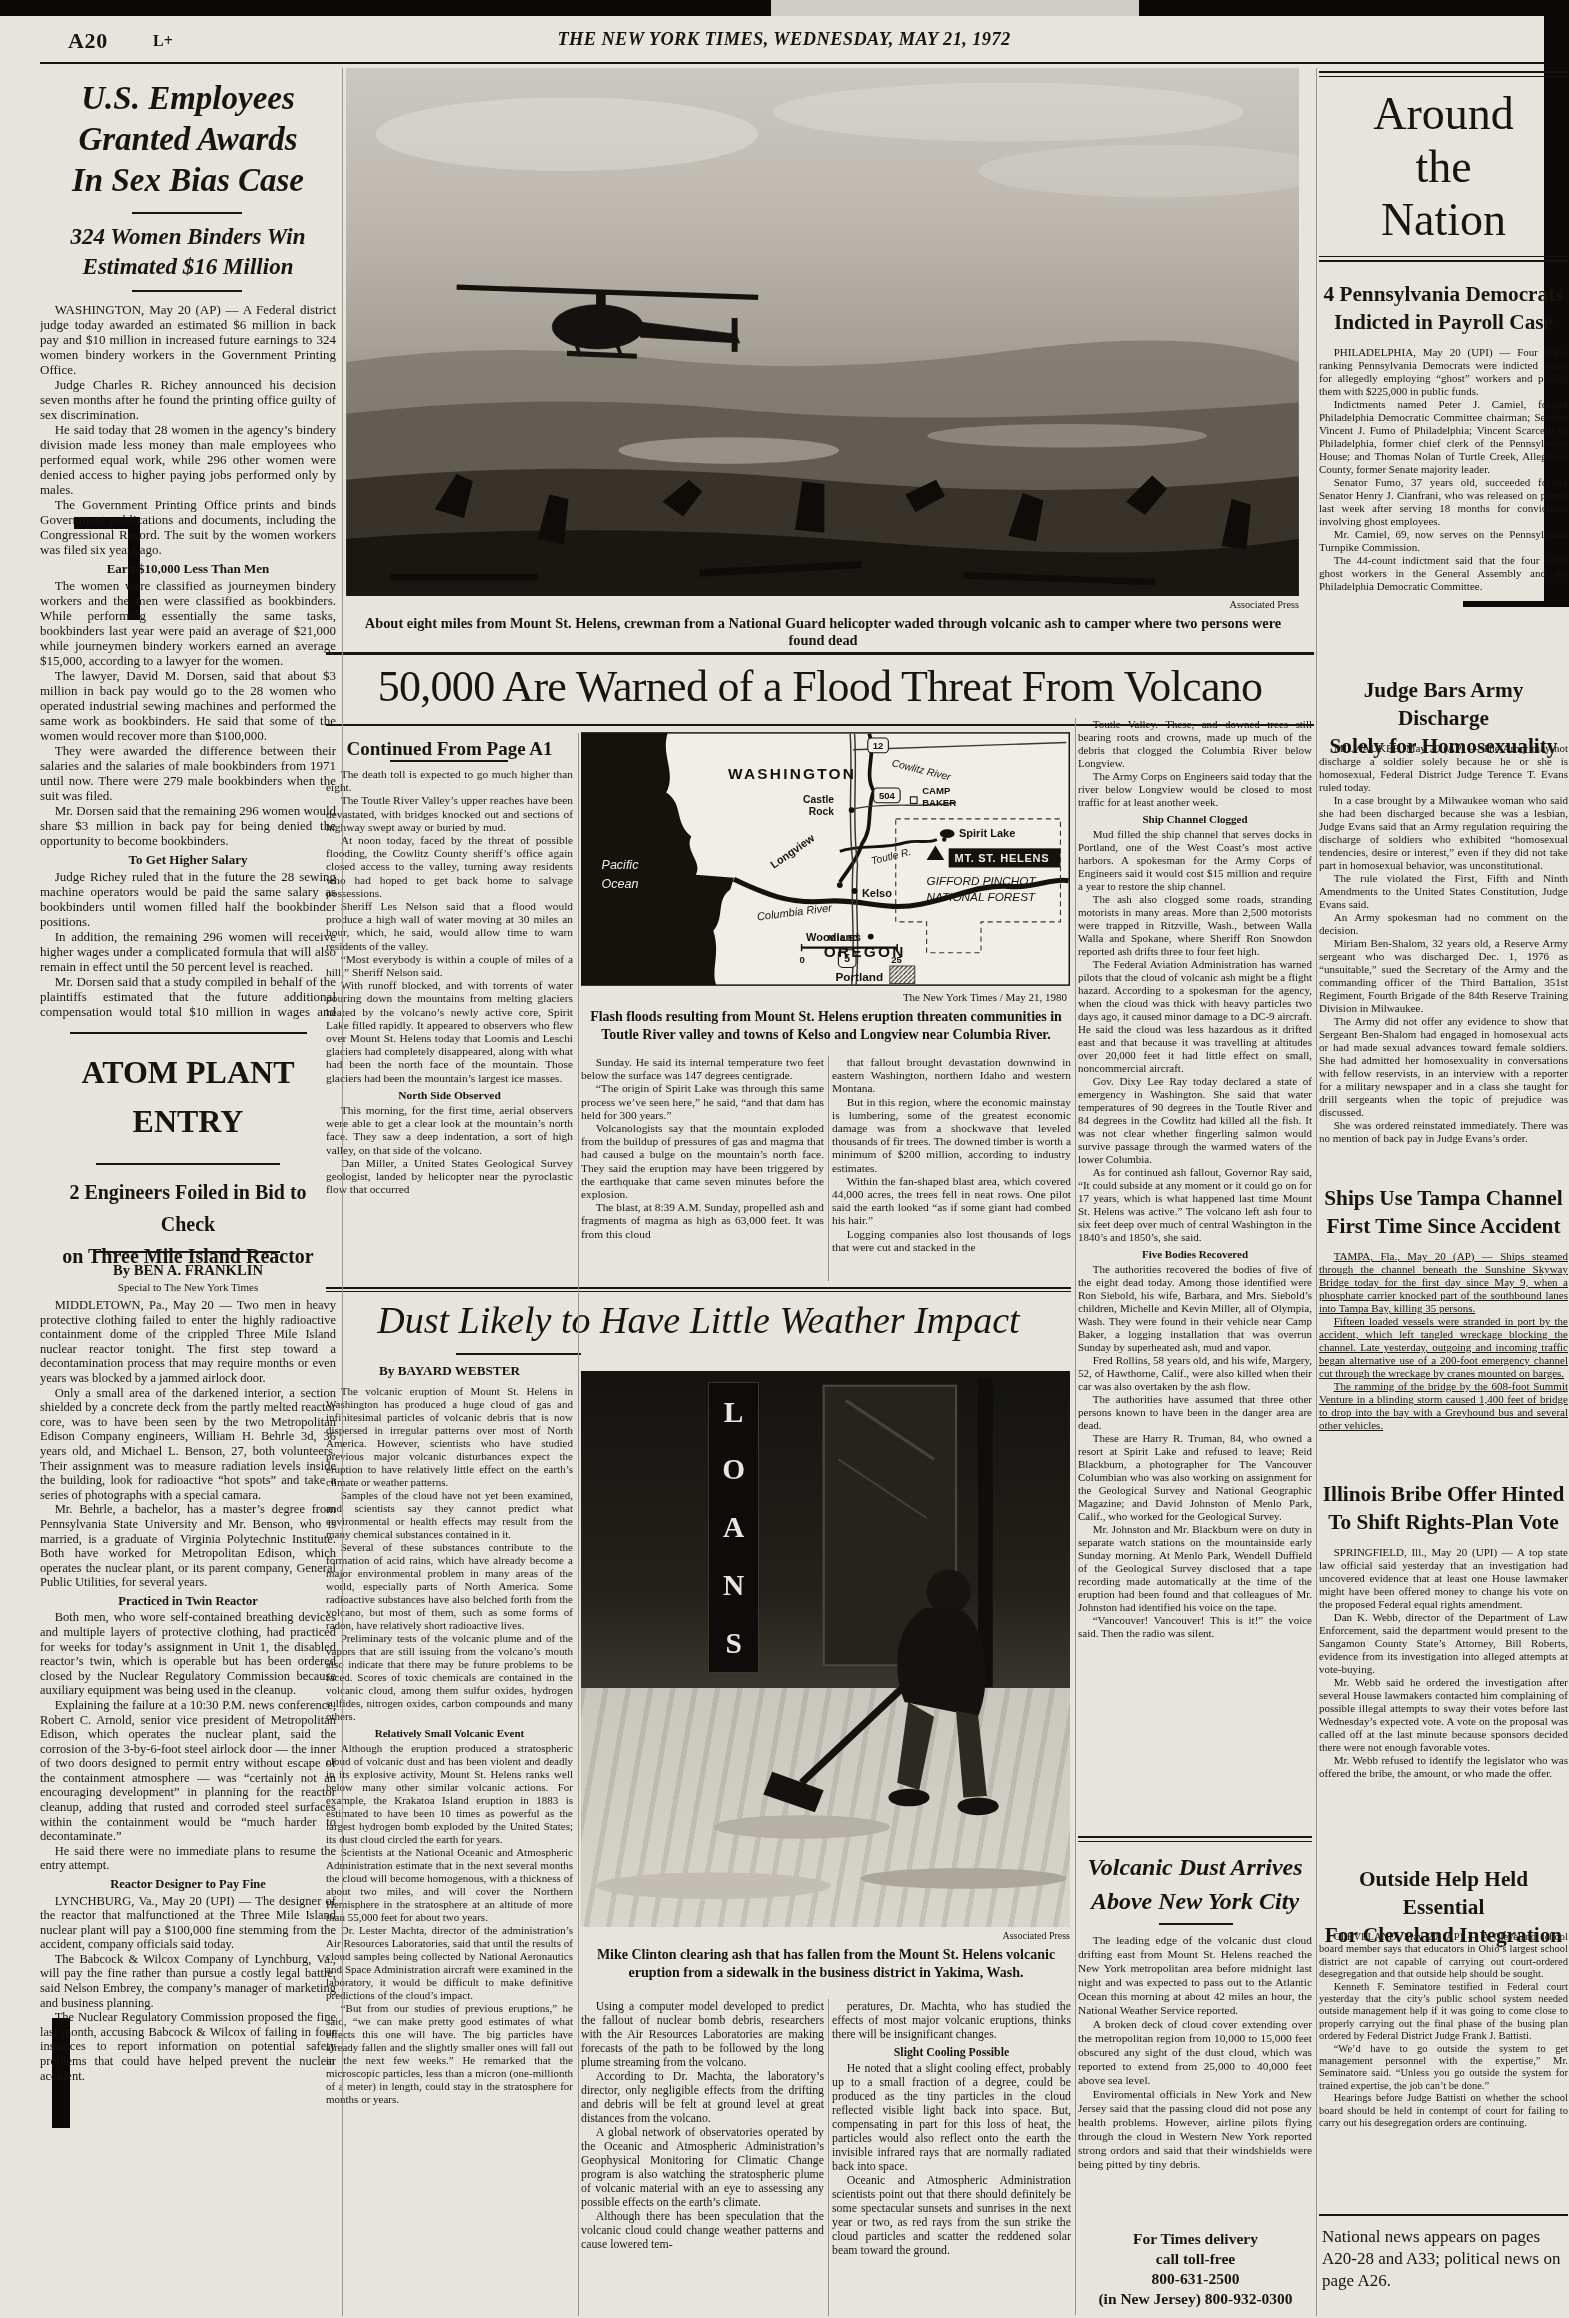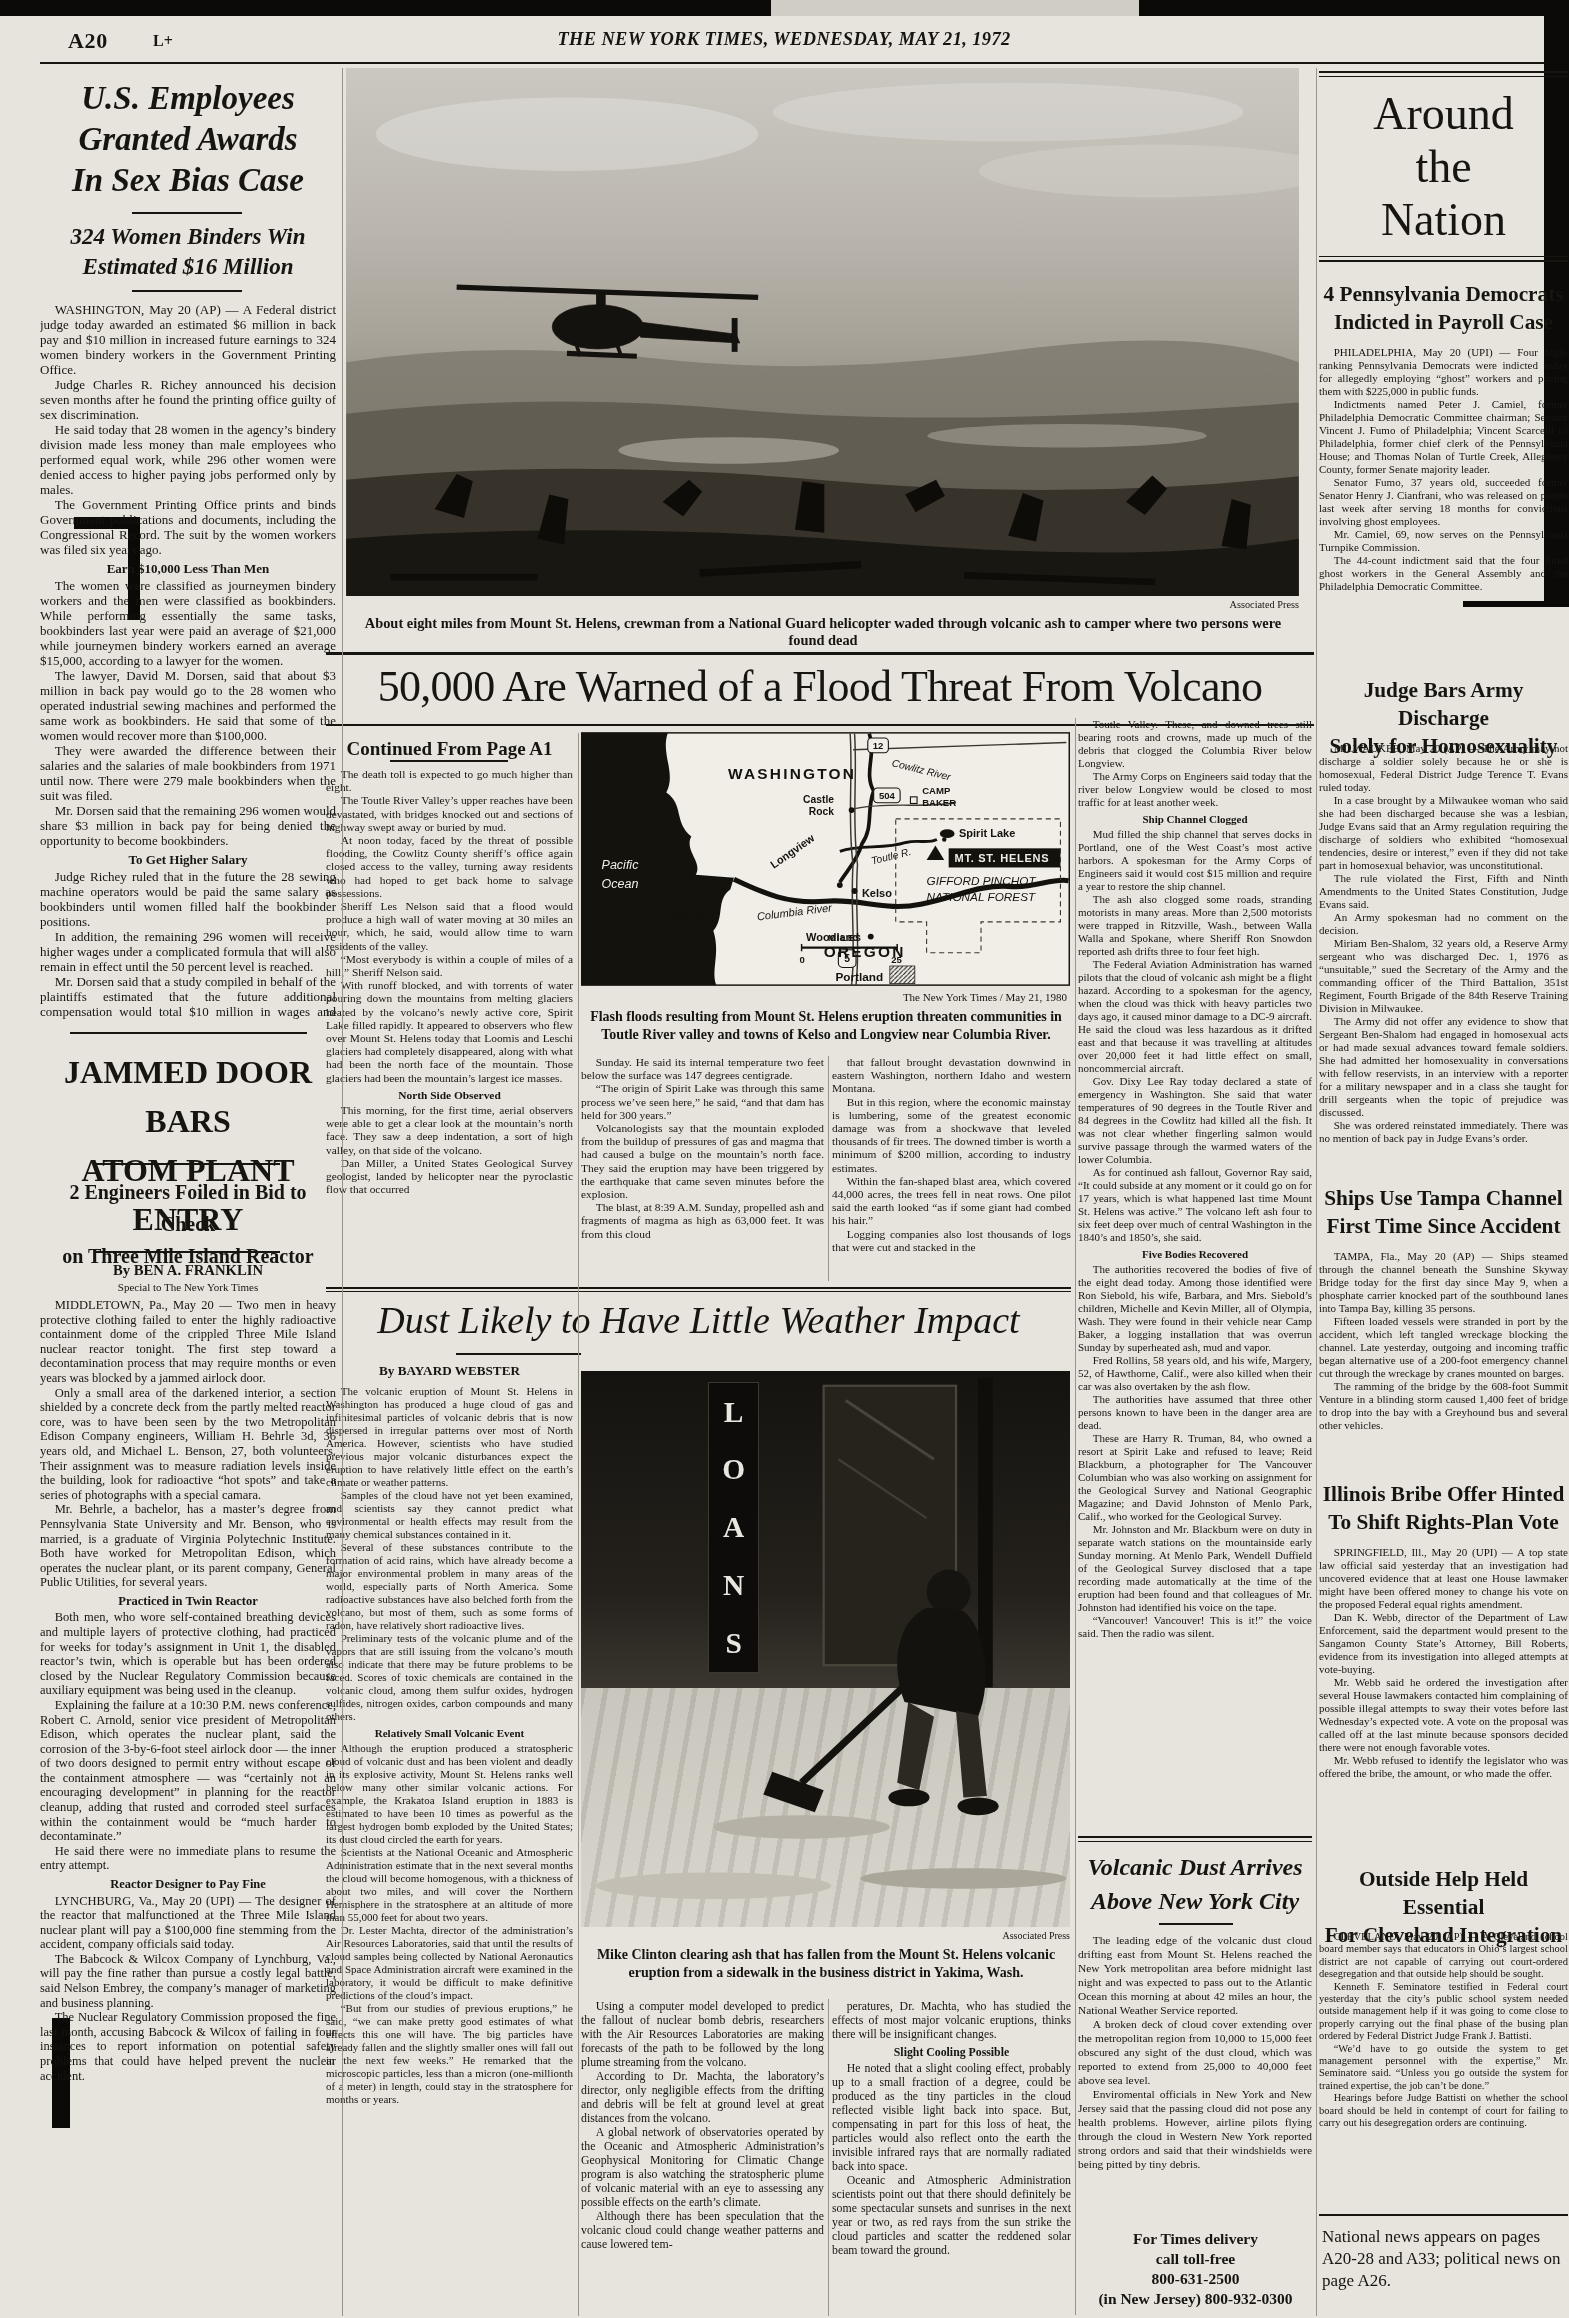--- a/index.html
+++ b/index.html
@@ -88,21 +88,20 @@
     <p>They were awarded the difference between their salaries and the salaries of male bookbinders from 1971 until now. There were 279 male bookbinders when the suit was filed.</p>
     <p>Mr. Dorsen said that the remaining 296 women would share $3 million in back pay for being denied the opportunity to become bookbinders.</p>
     <h4>To Get Higher Salary</h4>
     <p>Judge Richey ruled that in the future the 28 sewing machine operators would be paid the same salary as bookbinders until women filled half the bookbinder positions.</p>
     <p>In addition, the remaining 296 women will receive higher wages under a complicated formula that will also remain in effect until the 50 percent level is reached.</p>
     <p>Mr. Dorsen said that a study compiled in behalf of the plaintiffs estimated that the future additional compensation would total $10 million in wages and benefits.</p>
   </div>
 
 <div class="abs rule" style="left:70px;top:1032px;width:237px;height:1.5px;"></div>
 <div class="abs hl-caps" style="left:40px;top:1048px;width:296px;font-size:32px;line-height:49px;">
-    <div>JAMMED DOOR BARS</div>
     <div>ATOM PLANT ENTRY</div>
   </div>
 <div class="abs rule" style="left:96px;top:1163px;width:184px;height:1.5px;"></div>
 <div class="abs deck" style="left:40px;top:1176px;width:296px;font-size:20px;line-height:32px;">
     <div>2 Engineers Foiled in Bid to Check</div>
     <div>on Three Mile Island Reactor</div>
   </div>
 <div class="abs rule" style="left:96px;top:1251px;width:184px;height:1.5px;"></div>
 <div class="abs byline" style="left:40px;top:1262px;width:296px;font-size:14.7px;">By BEN A. FRANKLIN</div>
 <div class="abs byline2" style="left:40px;top:1281px;width:296px;">Special to The New York Times</div>
@@ -403,21 +402,21 @@
     <p>An Army spokesman had no comment on the decision.</p>
     <p>Miriam Ben-Shalom, 32 years old, a Reserve Army sergeant who was discharged Dec. 1, 1976 as “unsuitable,” sued the Secretary of the Army and the commanding officer of the Third Battalion, 351st Regiment, Fourth Brigade of the 84th Reserve Training Division in Milwaukee.</p>
     <p>The Army did not offer any evidence to show that Sergeant Ben-Shalom had engaged in homosexual acts or had made sexual advances toward female soldiers. She had admitted her homosexuality in conversations with fellow reservists, in an interview with a reporter for a military newspaper and in a class she taught for drill sergeants when the topic of prejudice was discussed.</p>
     <p>She was ordered reinstated immediately. There was no mention of back pay in Judge Evans’s order.</p>
   </div>
 
 <div class="abs nation-head" style="left:1319px;top:1184px;width:249px;font-size:21.3px;line-height:28px;">
     <div>Ships Use Tampa Channel</div>
     <div>First Time Since Accident</div>
   </div>
-<div class="abs bcol ncol" style="left:1319px;top:1250px;width:249px;height:222px;">
+<div class="abs bcol ncol" style="left:1319px;top:1250px;width:249px;height:222px;text-decoration:underline;">
     <p>TAMPA, Fla., May 20 (AP) — Ships steamed through the channel beneath the Sunshine Skyway Bridge today for the first day since May 9, when a phosphate carrier knocked part of the southbound lanes into Tampa Bay, killing 35 persons.</p>
     <p>Fifteen loaded vessels were stranded in port by the accident, which left tangled wreckage blocking the channel. Late yesterday, outgoing and incoming traffic began alternative use of a 200-foot emergency channel cut through the wreckage by cranes mounted on barges.</p>
     <p>The ramming of the bridge by the 608-foot Summit Venture in a blinding storm caused 1,400 feet of bridge to drop into the bay with a Greyhound bus and several other vehicles.</p>
   </div>
 
 <div class="abs nation-head" style="left:1319px;top:1480px;width:249px;font-size:21.3px;line-height:28px;">
     <div>Illinois Bribe Offer Hinted</div>
     <div>To Shift Rights-Plan Vote</div>
   </div>
 <div class="abs bcol ncol" style="left:1319px;top:1546px;width:249px;height:312px;">

